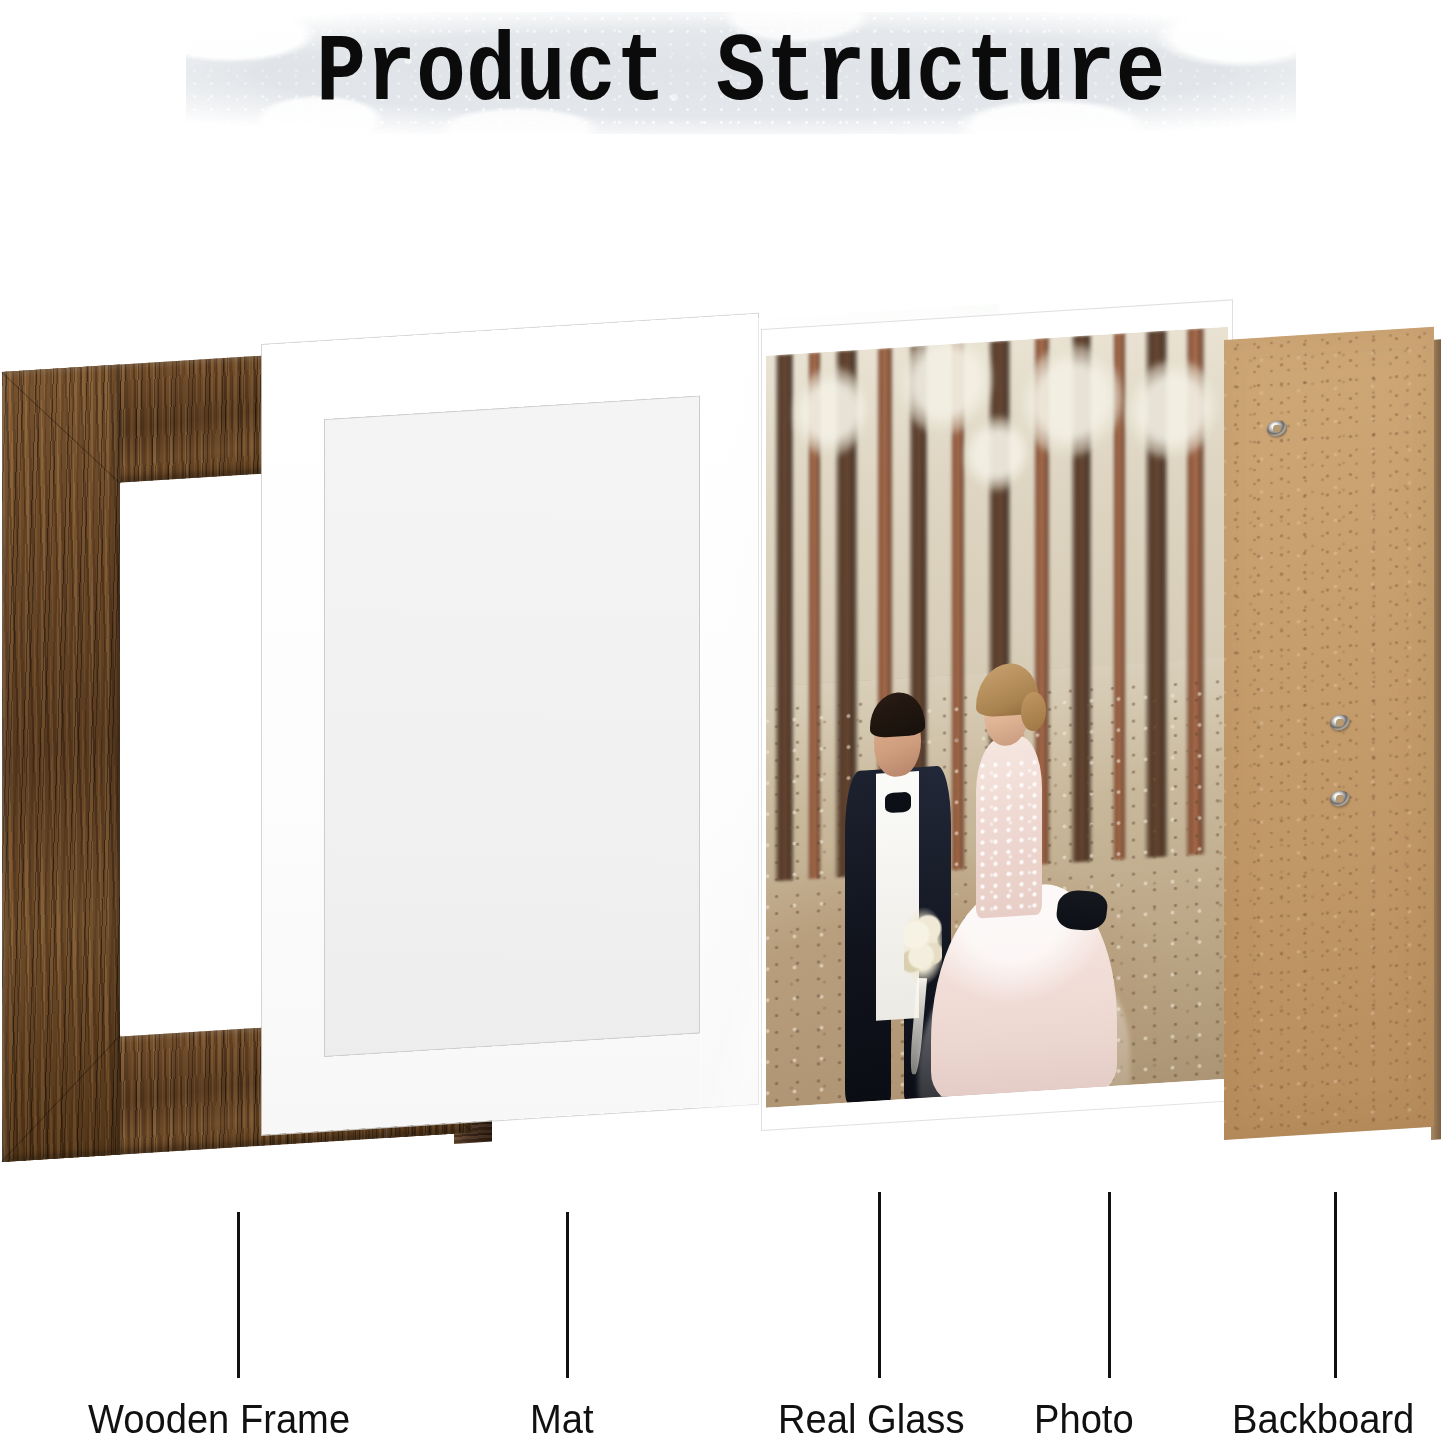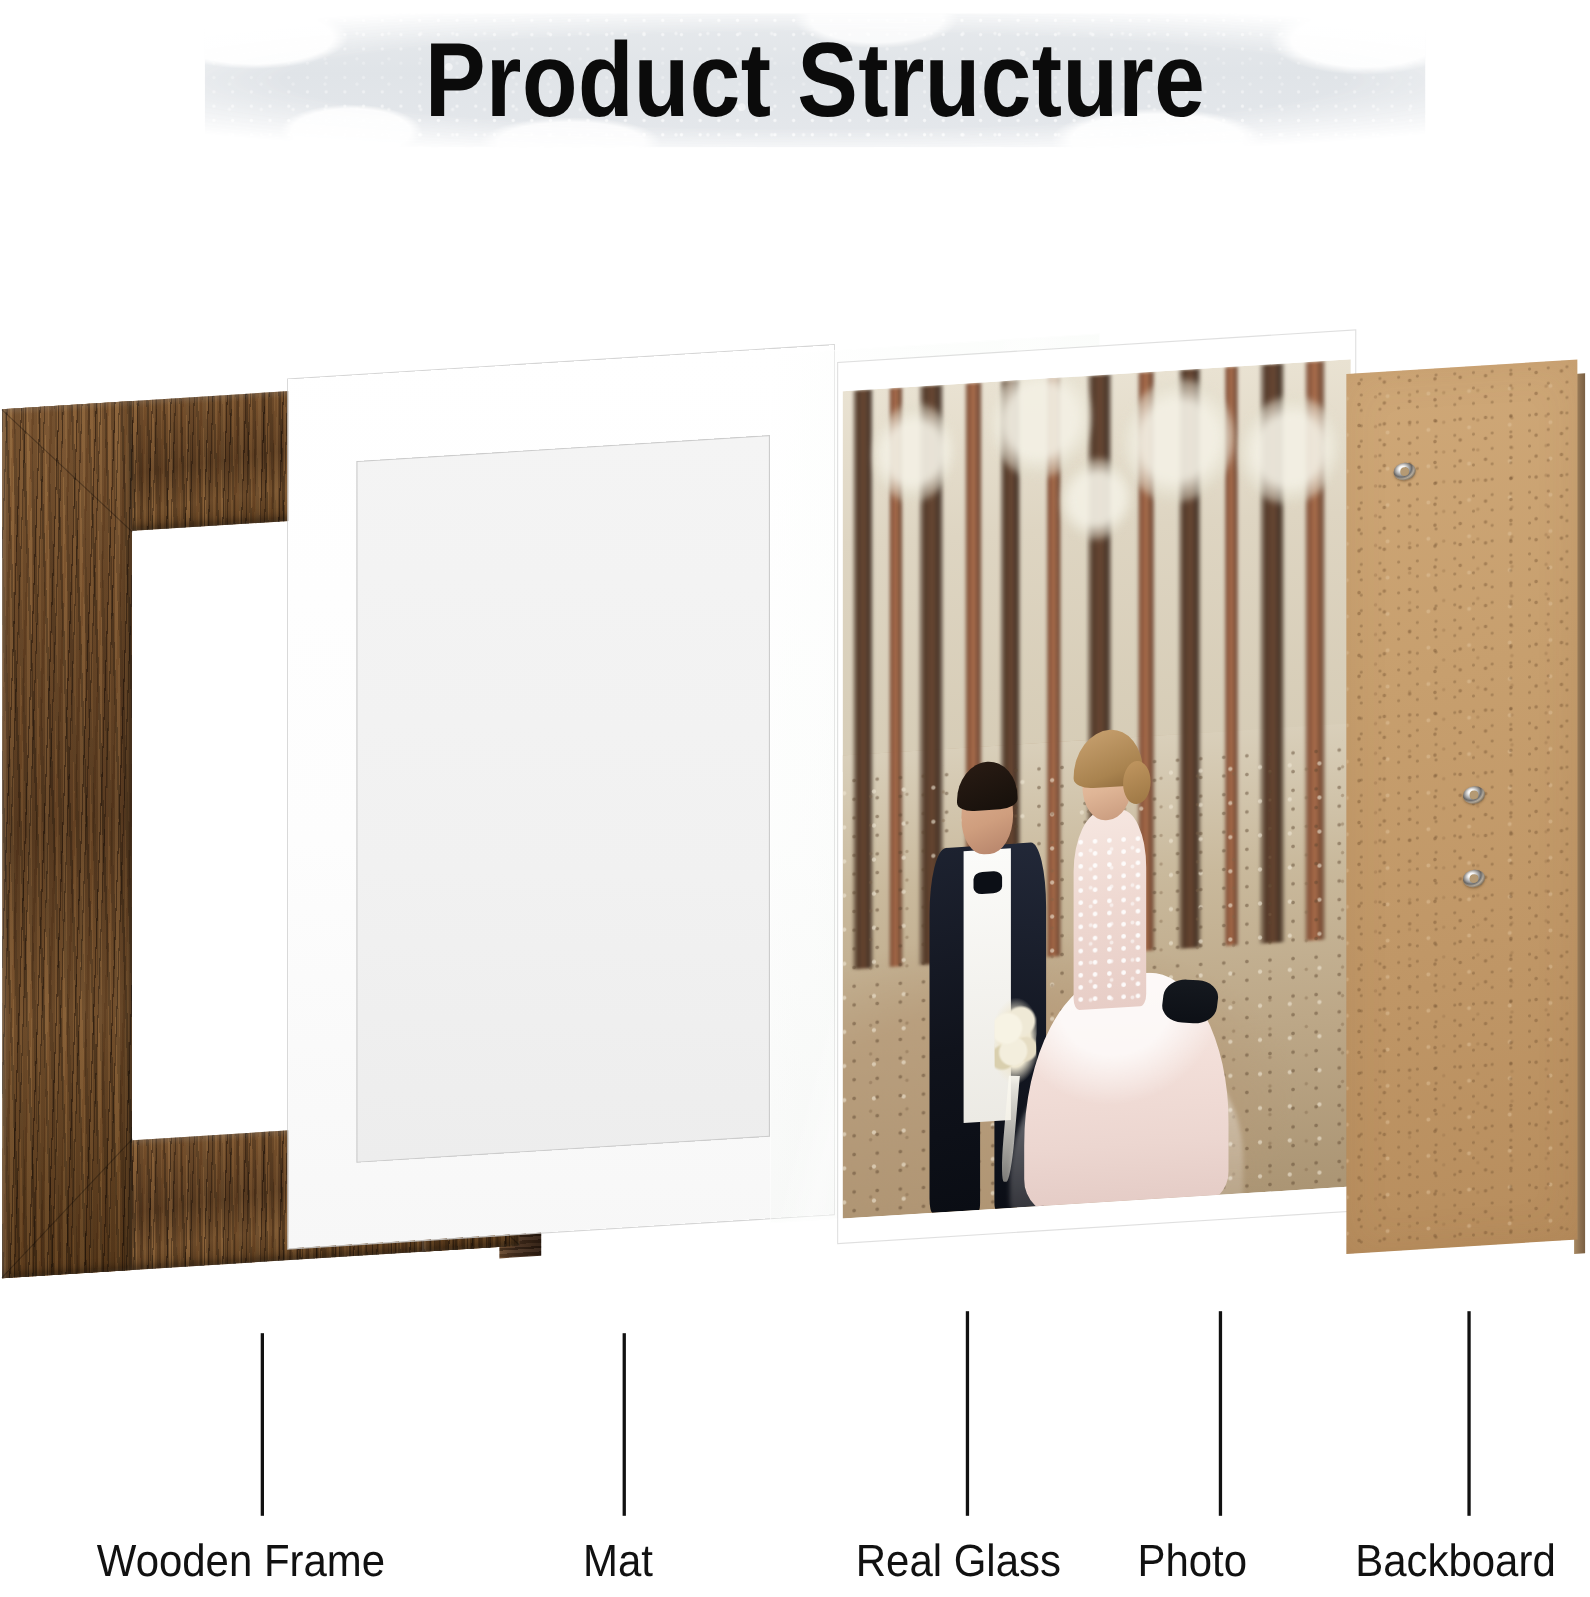--- a/index.html
+++ b/index.html
@@ -1,21 +1,21 @@
 <!DOCTYPE html>
 <html><head>
 <meta charset="utf-8">
 <style>
   html,body{margin:0;padding:0;background:#ffffff;}
   body{width:1445px;height:1452px;position:relative;overflow:hidden;
        font-family:"Liberation Sans","DejaVu Sans",sans-serif;}
 
   
   #title-banner{
-    position:absolute;left:186px;top:12px;width:1110px;height:122px;
+    position:absolute;left:186px;top:12px;width:1110px;height:122px;font-family:Liberation Mono, monospace;
   }
   #title-band{
     position:absolute;left:0;top:0;width:100%;height:100%;
     background:
       radial-gradient(ellipse 120px 40px at 4% 18%, rgba(255,255,255,.95) 0 60%, rgba(255,255,255,0) 72%),
       radial-gradient(ellipse 90px 34px at 12% 88%, rgba(255,255,255,.9) 0 60%, rgba(255,255,255,0) 72%),
       radial-gradient(ellipse 110px 30px at 30% 96%, rgba(255,255,255,.85) 0 60%, rgba(255,255,255,0) 75%),
       radial-gradient(ellipse 100px 36px at 55% 4%, rgba(255,255,255,.8) 0 60%, rgba(255,255,255,0) 75%),
       radial-gradient(ellipse 130px 38px at 78% 94%, rgba(255,255,255,.9) 0 60%, rgba(255,255,255,0) 74%),
       radial-gradient(ellipse 120px 44px at 95% 20%, rgba(255,255,255,.95) 0 55%, rgba(255,255,255,0) 72%),

